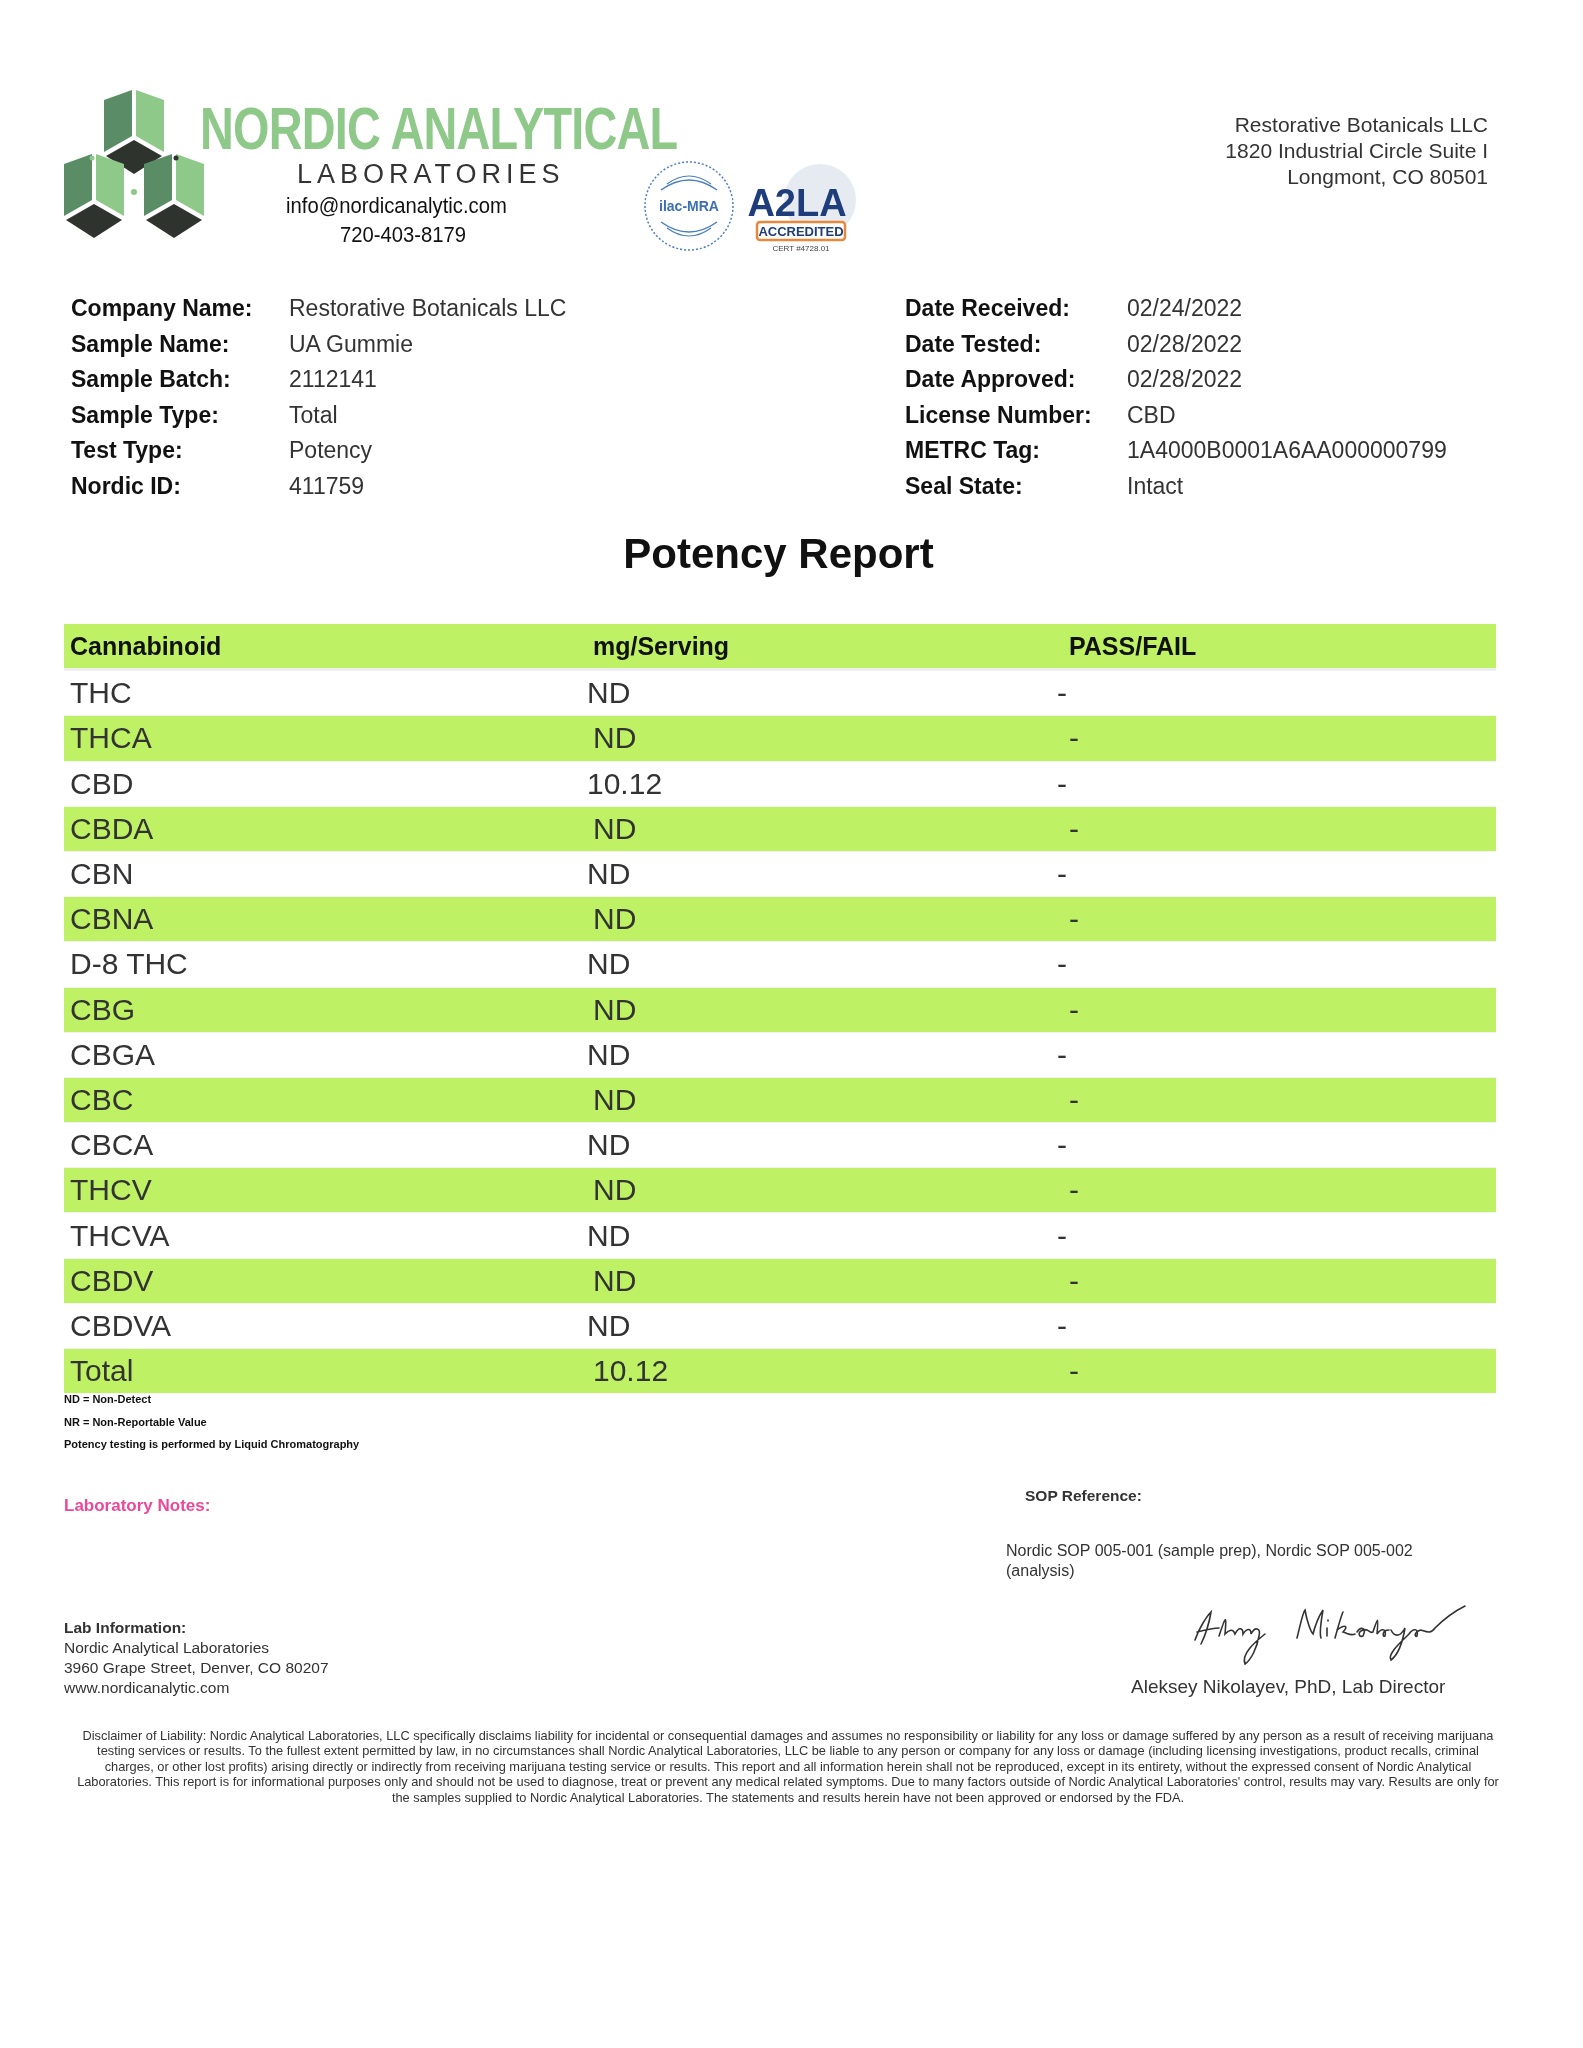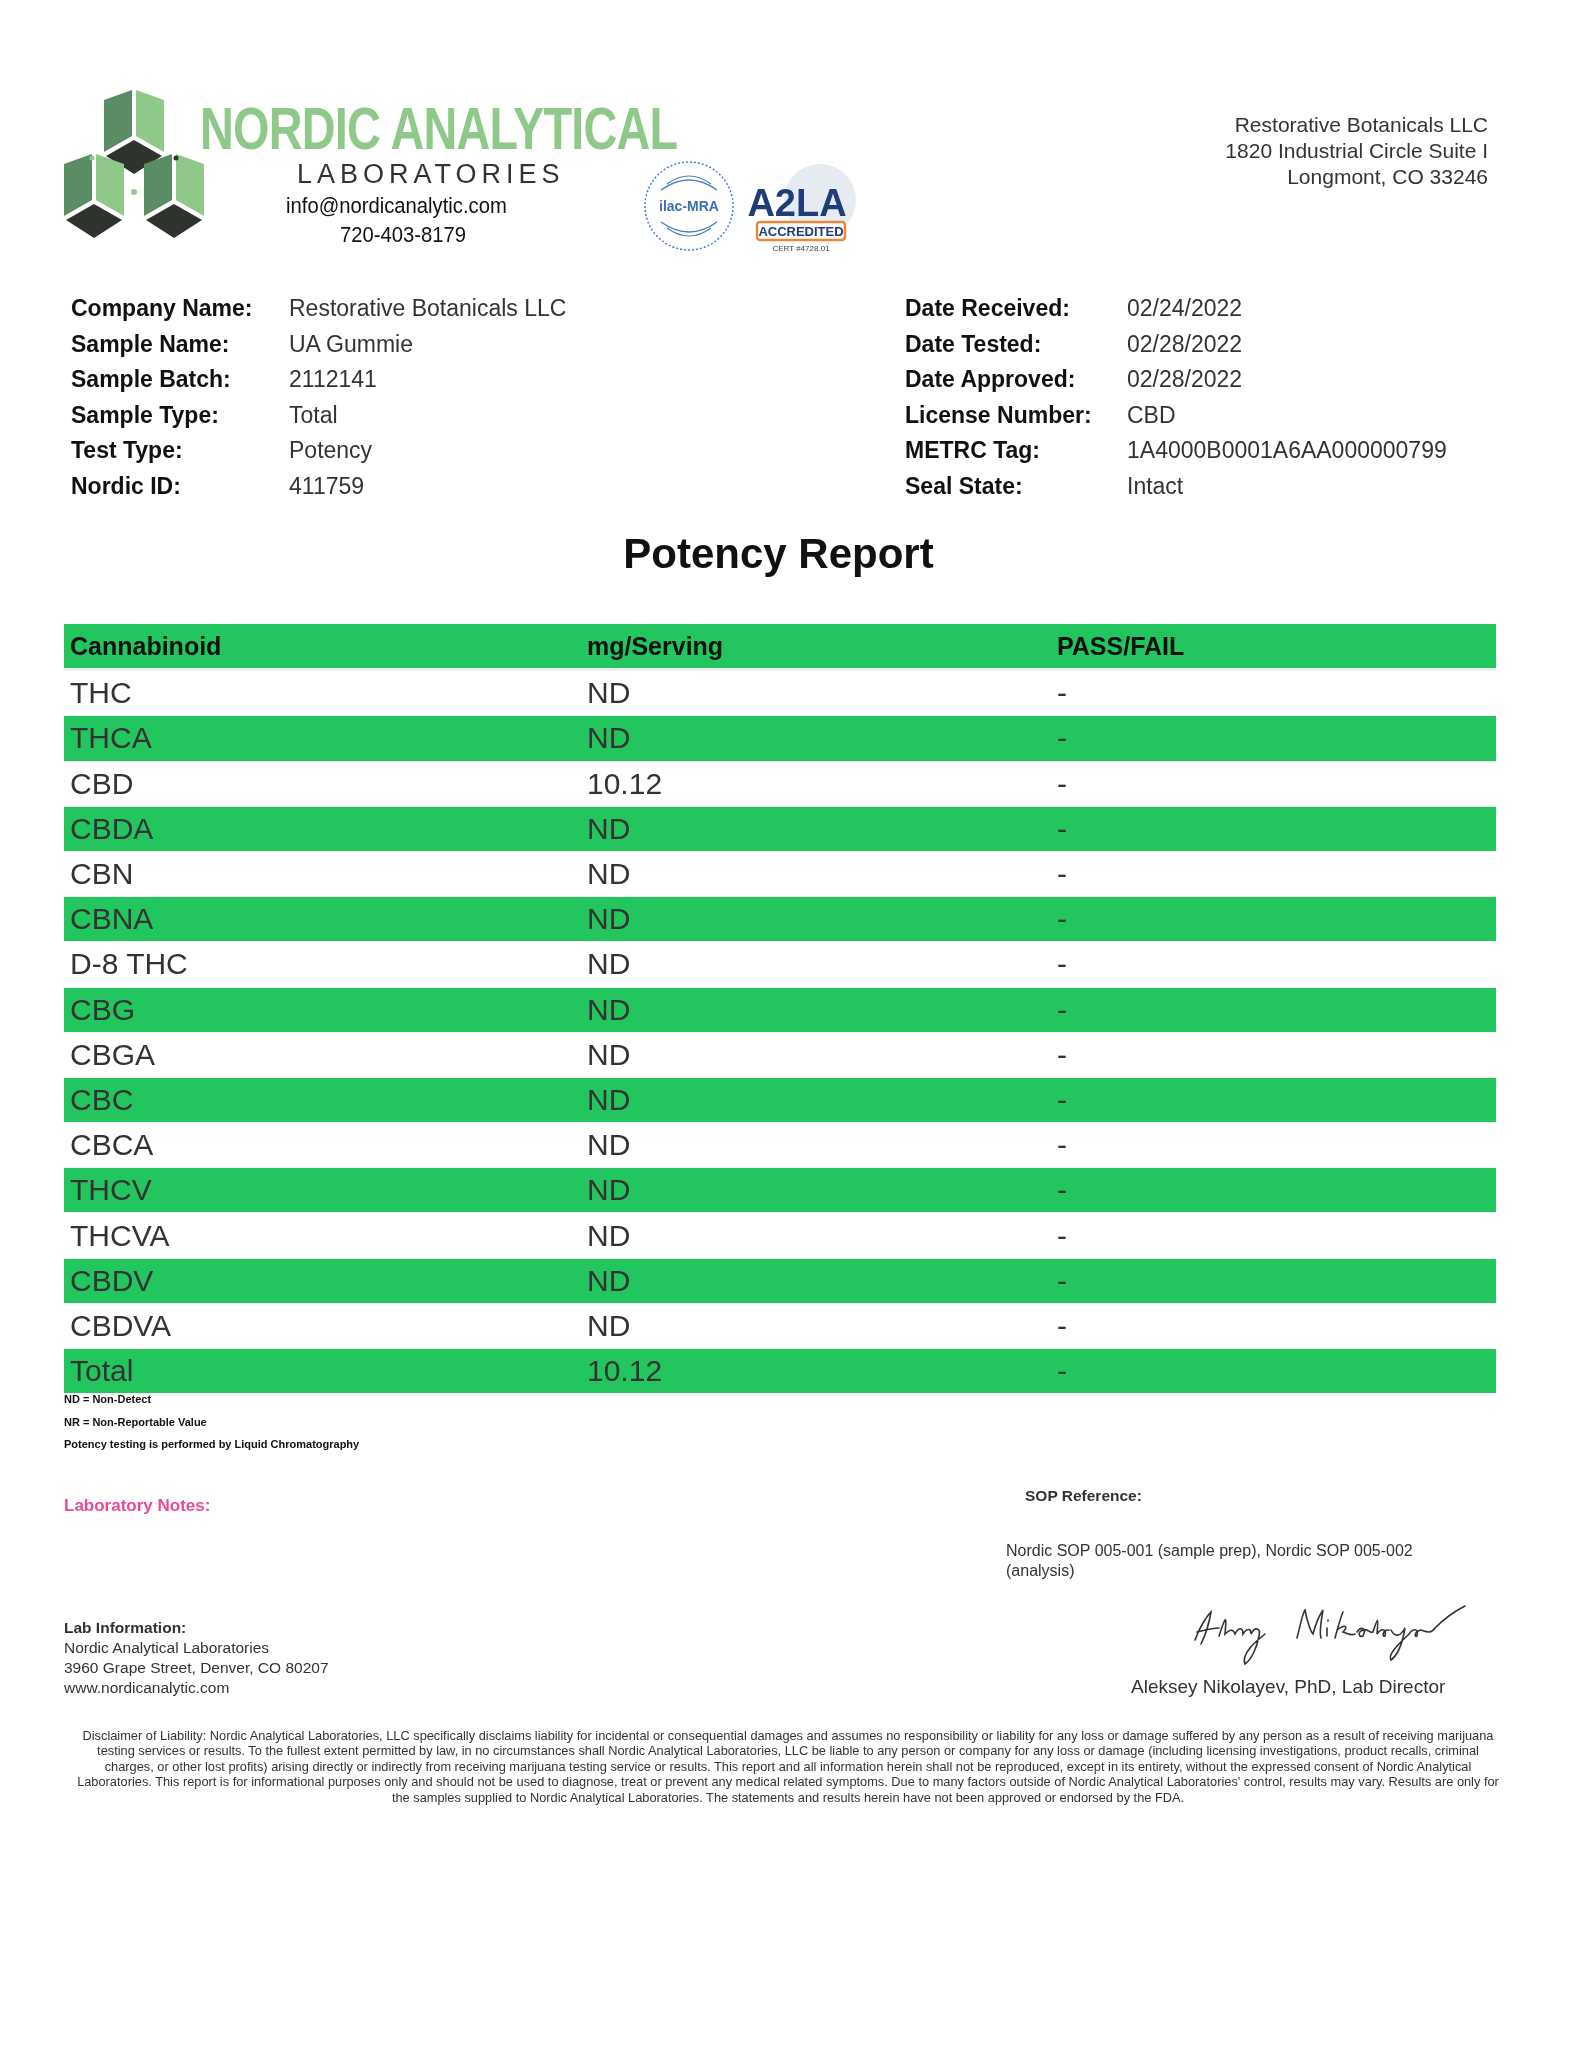--- a/index.html
+++ b/index.html
@@ -31,21 +31,21 @@
   .info .lbl { font-weight: bold; color: #111; }
   .info-left .lbl { width: 218px; }
   .info-right .lbl { width: 222px; }
   .info .val { color: #333; }
 
   .title { left: 0; width: 1557px; top: 530px; text-align: center; font-size: 42px; font-weight: bold; color: #111; }
 
   
   .table { left: 64px; top: 624px; width: 1432px; }
   .tr { display: flex; height: 44.2px; align-items: center; font-size: 30px; color: #333; }
-  .tr.shade { background: #22c55e; }
+  .tr.shade { background: #bef264; gap: 6px; }
   .tr .c1 { width: 517px; padding-left: 6px; box-sizing: border-box; }
   .tr .c2 { width: 470px; padding-left: 6px; box-sizing: border-box; }
   .tr .c3 { flex: 1; padding-left: 6px; box-sizing: border-box; }
   .tr.head { font-weight: bold; color: #111; font-size: 25px; border-bottom: 2px solid #eeeeee; }
   .tr.shade + .tr, .tr + .tr.shade { border-top: 1px solid #f2f2f2; }
 
   .legend { left: 64px; top: 1388px; font-size: 11px; font-weight: bold; line-height: 22.5px; color: #111; }
 
   .notes-label { left: 64px; top: 1496px; font-size: 17px; font-weight: bold; color: #ec4899; }
   .sop-label { left: 1007px; top: 1487px; font-size: 15.5px; font-weight: bold; color: #333; margin-left: 18px; }
@@ -100,21 +100,21 @@
   <circle cx="75" cy="40" r="36" fill="#e6ebf2"></circle>
   <text x="52" y="56" text-anchor="middle" font-family="Liberation Sans, sans-serif" font-size="38" font-weight="bold" fill="#1e3d7a">A2LA</text>
   <rect x="12" y="62" width="88" height="18" rx="3" fill="#ffffff" stroke="#e8883a" stroke-width="2.5"></rect>
   <text x="56" y="76" text-anchor="middle" font-family="Liberation Sans, sans-serif" font-size="13" font-weight="bold" fill="#1e3d7a">ACCREDITED</text>
   <text x="56" y="91" text-anchor="middle" font-family="Liberation Sans, sans-serif" font-size="8" fill="#444">CERT #4728.01</text>
 </svg>
 
 <div class="abs client-block">
   <div>Restorative Botanicals LLC</div>
   <div>1820 Industrial Circle Suite I</div>
-  <div>Longmont, CO 33246</div>
+  <div>Longmont, CO 80501</div>
 </div>
 
 <div class="abs info info-left">
   <div class="row">
       <span class="lbl">Company Name:</span>
       <span class="val">Restorative Botanicals LLC</span>
     </div>
   <div class="row">
       <span class="lbl">Sample Name:</span>
       <span class="val">UA Gummie</span>

